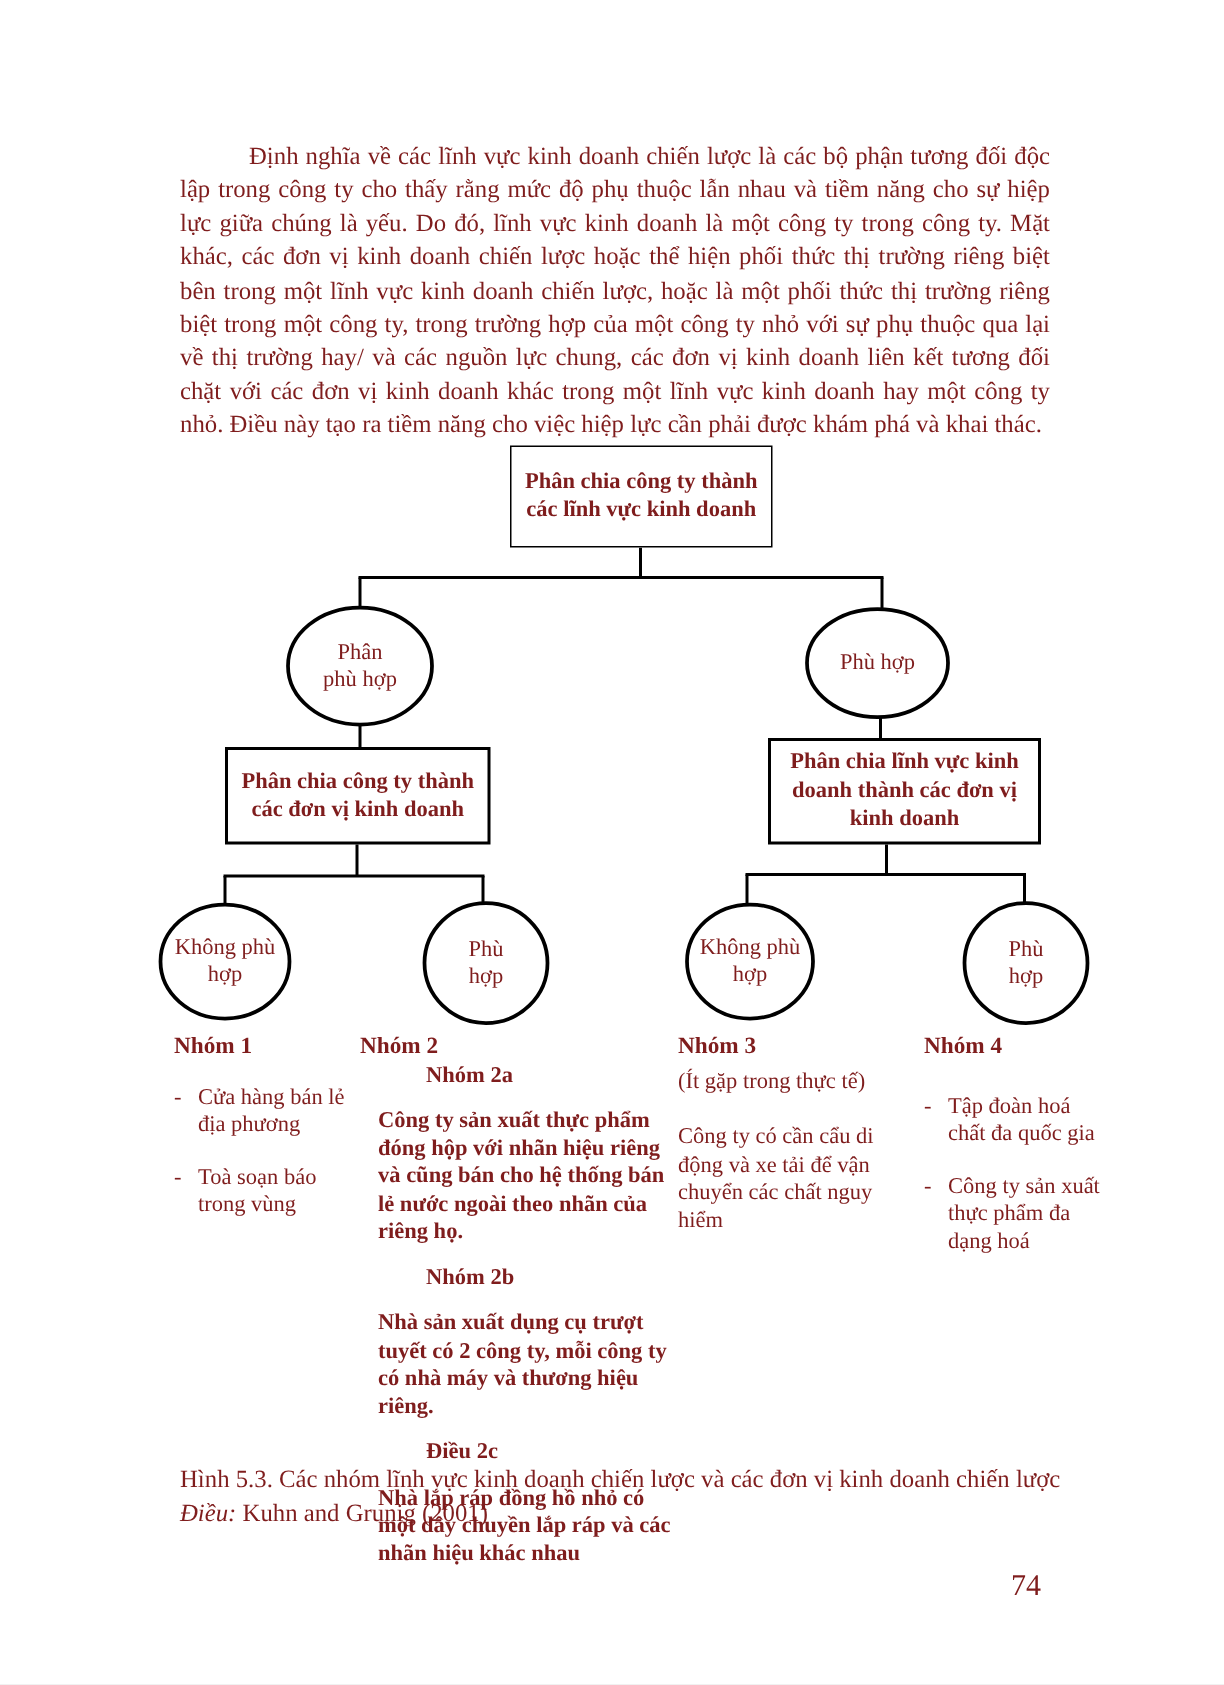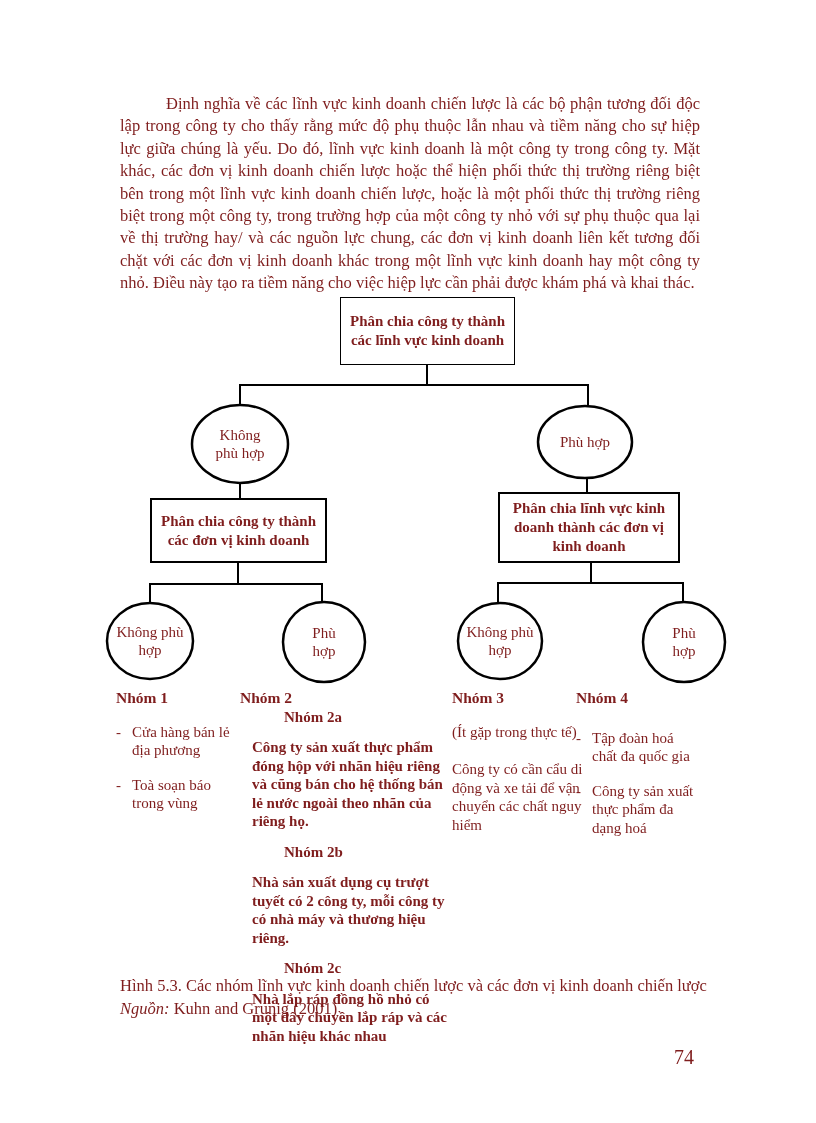--- a/index.html
+++ b/index.html
@@ -25,33 +25,33 @@
     position:absolute;
     border:2px solid #000;
     display:flex;align-items:center;justify-content:center;
     text-align:center;font-weight:bold;
     font-size:15px;line-height:19px;
     padding:2px 5px;box-sizing:border-box;
     background:#fff;
   }
   .dbox.top{left:340px;top:297px;width:175px;height:68px;border-width:1.5px;}
   .dbox.left{left:150px;top:498px;width:177px;height:65px;}
-  .dbox.right{left:498px;top:492px;width:182px;height:71px;}
+  .dbox.right{left:512px;top:492px;width:182px;height:71px;}
   
   .clabel{
     position:absolute;
     display:flex;align-items:center;justify-content:center;
     text-align:center;
     font-size:15px;line-height:18px;
     white-space:pre-line;
   }
   
   .gcol{position:absolute;font-size:15px;line-height:18.5px;}
   .gcol .gtitle{font-weight:bold;font-size:15.5px;}
-  .gcol .gsub{margin-top:15px;}
+  .gcol .gsub{margin-top:4px;}
   .bullets{margin-top:15px;}
   .bullet{display:flex;margin-bottom:16px;}
   .bullet .dash{width:16px;flex:0 0 16px;}
   .bullet .btxt{flex:1;}
   .sec-label{font-weight:bold;margin-left:44px;}
   .sec-text{margin:12px;font-weight:bold;}
   .col3-body{margin-top:19px;}
   
   .caption{position:absolute;left:120px;top:974px;width:590px;font-size:16.5px;line-height:23px;}
   .caption .fig-label{font-weight:normal;}
@@ -91,21 +91,21 @@
     <ellipse cx="150" cy="641" rx="43" ry="38" fill="#fff" stroke="#000" stroke-width="2.5"></ellipse>
     <ellipse cx="324" cy="642" rx="41" ry="40" fill="#fff" stroke="#000" stroke-width="2.5"></ellipse>
     <ellipse cx="500" cy="641" rx="42" ry="38" fill="#fff" stroke="#000" stroke-width="2.5"></ellipse>
     <ellipse cx="684" cy="642" rx="41" ry="40" fill="#fff" stroke="#000" stroke-width="2.5"></ellipse>
   </svg>
 
   <div class="dbox top">Phân chia công ty thành các lĩnh vực kinh doanh</div>
   <div class="dbox left">Phân chia công ty thành các đơn vị kinh doanh</div>
   <div class="dbox right">Phân chia lĩnh vực kinh doanh thành các đơn vị kinh doanh</div>
 
-  <div class="clabel" style="left:192px;top:408px;width:96px;height:72px;">Không
+  <div class="clabel" style="left:192px;top:408px;width:96px;height:72px;">Phân
 phù hợp</div>
   <div class="clabel" style="left:538px;top:410px;width:94px;height:64px;">Phù hợp</div>
   <div class="clabel" style="left:103px;top:605px;width:94px;height:72px;">Không phù
 hợp</div>
   <div class="clabel" style="left:283px;top:606px;width:82px;height:72px;">Phù
 hợp</div>
   <div class="clabel" style="left:453px;top:605px;width:94px;height:72px;">Không phù
 hợp</div>
   <div class="clabel" style="left:643px;top:606px;width:82px;height:72px;">Phù
 hợp</div>
@@ -123,44 +123,44 @@
       </div>
     </div>
   </div>
 
   <div class="gcol" style="left:240px;top:689px;width:220px;">
     <div class="gtitle">Nhóm 2</div>
     <div class="sec-label">Nhóm 2a</div>
     <p class="sec-text">Công ty sản xuất thực phẩm đóng hộp với nhãn hiệu riêng và cũng bán cho hệ thống bán lẻ nước ngoài theo nhãn của riêng họ.</p>
     <div class="sec-label">Nhóm 2b</div>
     <p class="sec-text">Nhà sản xuất dụng cụ trượt tuyết có 2 công ty, mỗi công ty có nhà máy và thương hiệu riêng.</p>
-    <div class="sec-label">Nhóm 2c</div>
+    <div class="sec-label">Điều 2c</div>
     <p class="sec-text">Nhà lắp ráp đồng hồ nhỏ có một dây chuyền lắp ráp và các nhãn hiệu khác nhau</p>
   </div>
 
   <div class="gcol" style="left:452px;top:689px;width:140px;">
     <div class="gtitle">Nhóm 3</div>
     <div class="gsub">(Ít gặp trong thực tế)</div>
     <p class="col3-body">Công ty có cần cẩu di động và xe tải để vận chuyển các chất nguy hiểm</p>
   </div>
 
-  <div class="gcol" style="left:576px;top:689px;width:118px;">
+  <div class="gcol" style="left:616px;top:689px;width:118px;">
     <div class="gtitle">Nhóm 4</div>
     <div class="bullets" style="margin-top:21px;">
       <div class="bullet">
         <span class="dash">-</span>
         <span class="btxt">Tập đoàn hoá chất đa quốc gia</span>
       </div>
       <div class="bullet">
         <span class="dash">-</span>
         <span class="btxt">Công ty sản xuất thực phẩm đa dạng hoá</span>
       </div>
     </div>
   </div>
 
   <div class="caption">
     <div><span class="fig-label">Hình 5.3.</span><span> Các nhóm lĩnh vực kinh doanh chiến lược và các đơn vị kinh doanh chiến lược</span></div>
-    <div><span class="src-label">Nguồn:</span><span> Kuhn and Grunig (2001)</span></div>
+    <div><span class="src-label">Điều:</span><span> Kuhn and Grunig (2001)</span></div>
   </div>
 
   <div class="pagenum">74</div>
 
 </div>
 
 </body></html>

